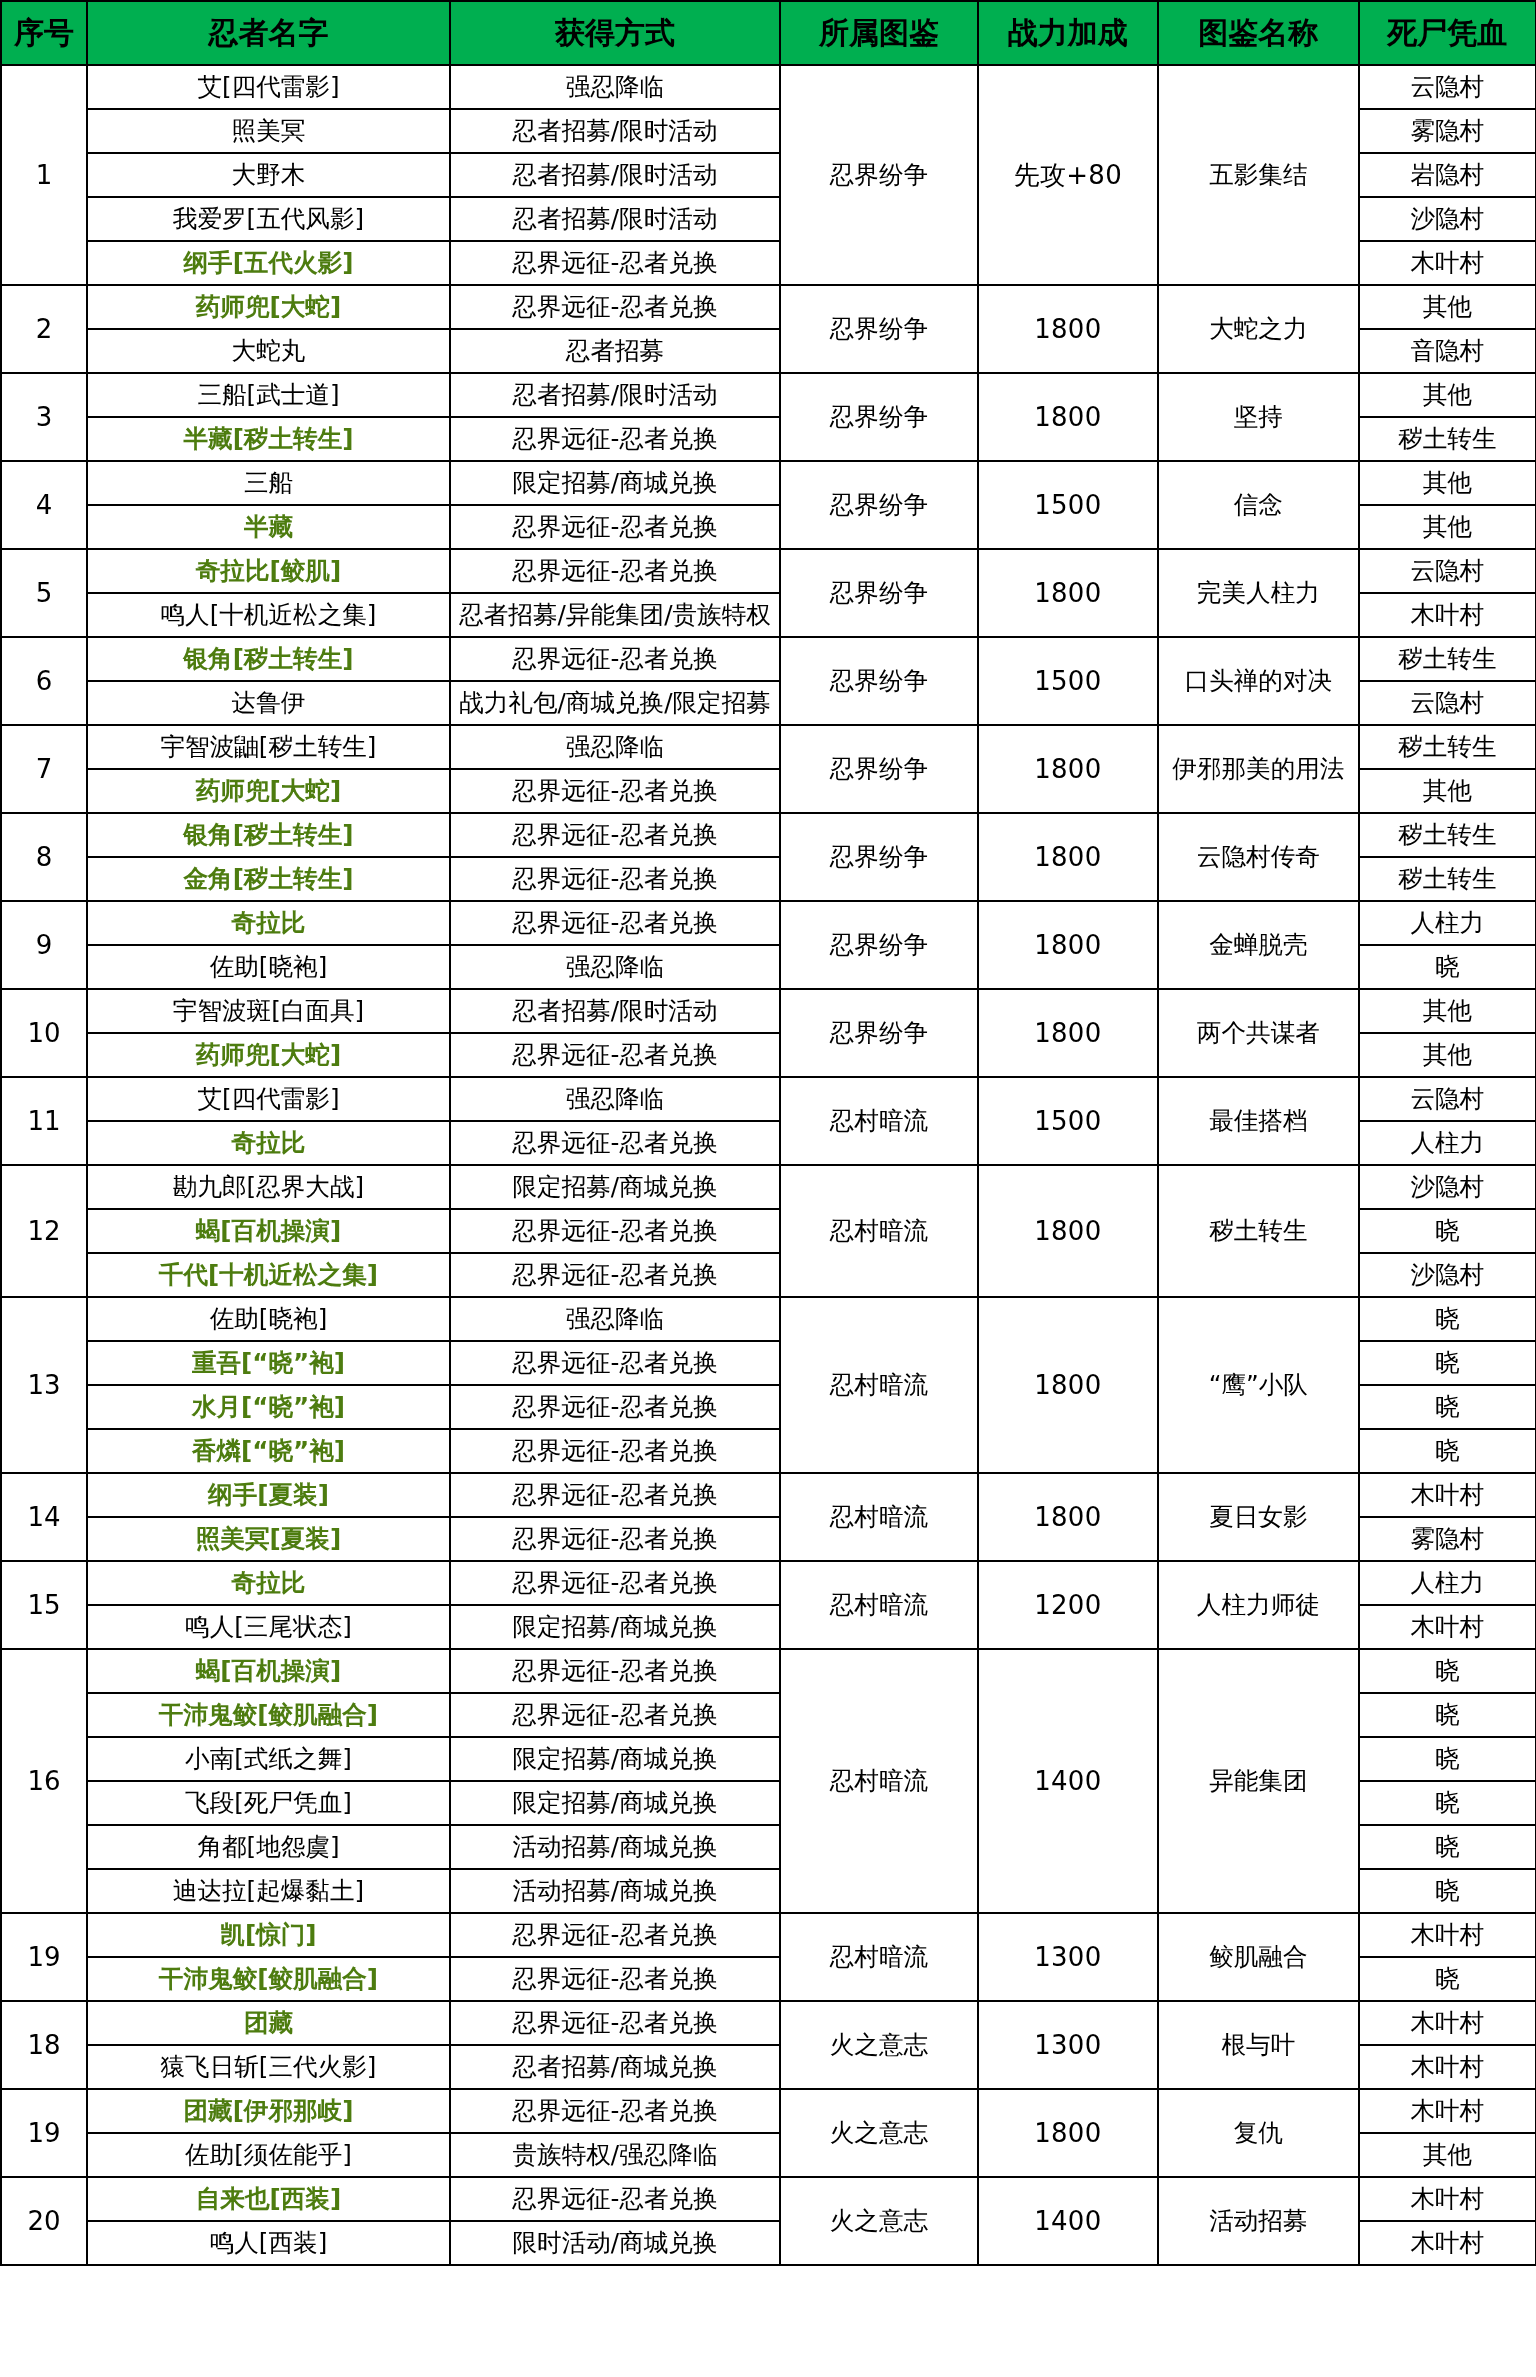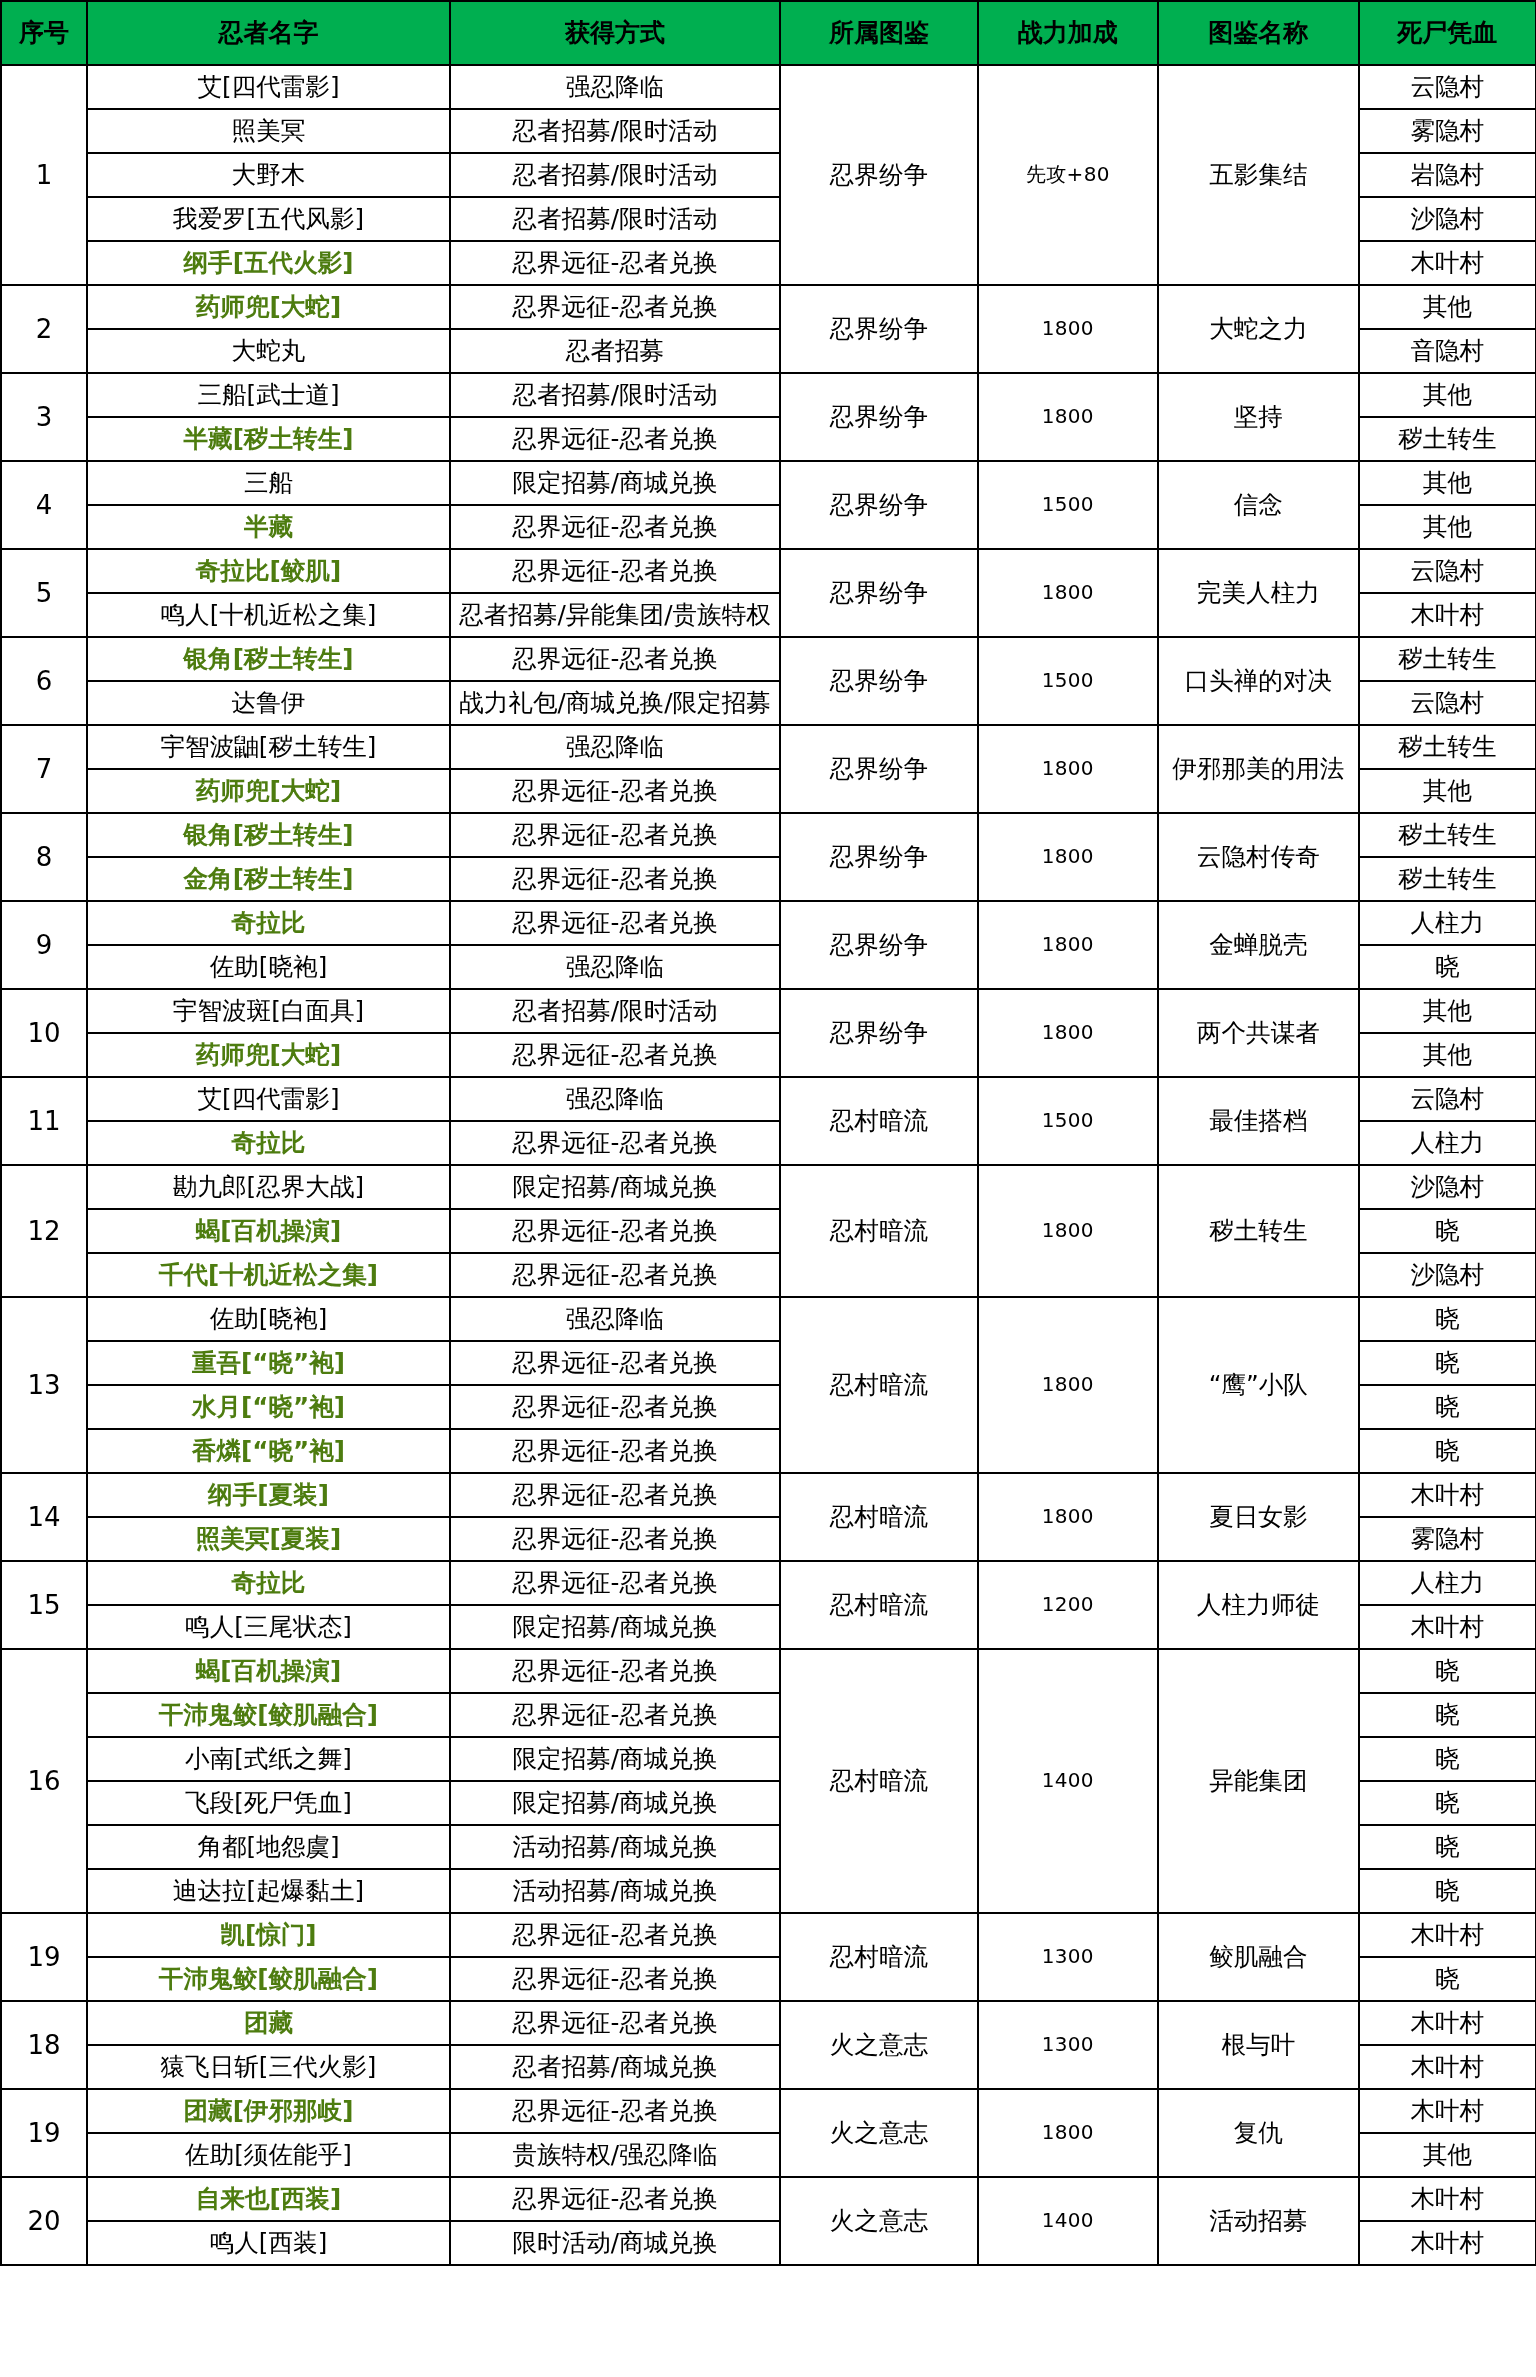--- a/index.html
+++ b/index.html
@@ -31,37 +31,37 @@
     padding: 3.4px 2.3px;
     font-size: 24.6px;
     line-height: 1.18;
     color: #000000;
     background: #ffffff;
     word-break: keep-all;
   }
   #grid thead th {
     background: #00AF50;
     font-weight: bold;
-    font-size: 25px;
+    font-size: 30px;
     height: 62px;
     padding: 0 2.3px;
   }
   #grid tbody td {
     height: 44px;
     box-sizing: border-box;
   }
   #grid td.idx {
     font-size: 26px;
   }
   #grid td.red {
     color: #4d7c0f;
     font-weight: bold;
   }
   #grid td.num {
-    font-size: 20px;
+    font-size: 26px;
     letter-spacing: 0.3px;
   }
 </style>
 </head>
 <body>
 
 <table id="grid">
   <colgroup>
     <col class="c-idx">
       <col class="c-name">

